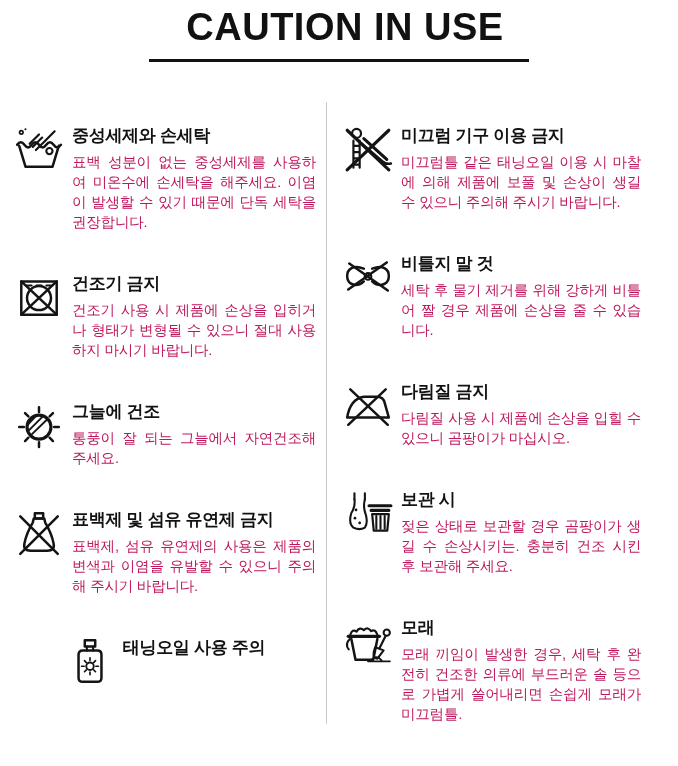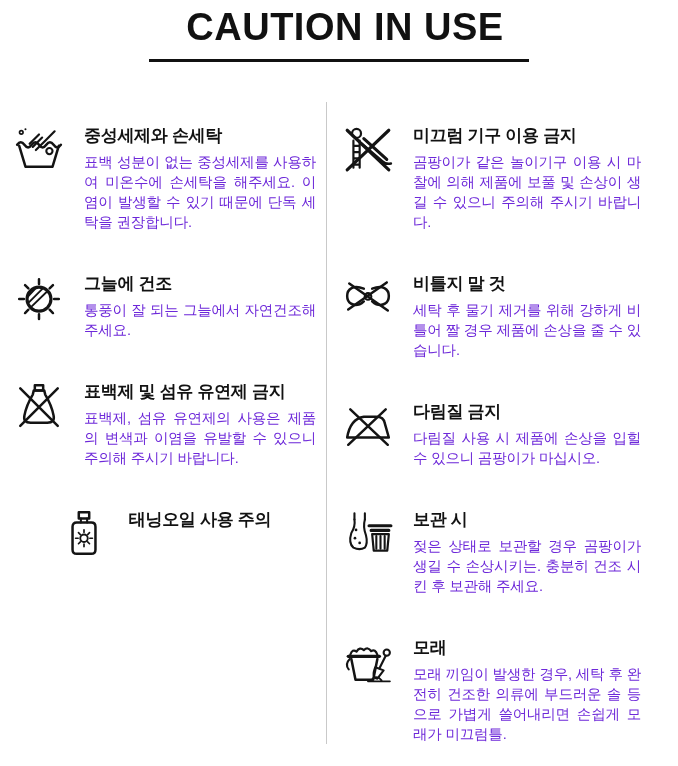--- a/index.html
+++ b/index.html
@@ -15,31 +15,31 @@
     font-size:38px; font-weight:800; letter-spacing:.5px; color:#111;padding-left:12px;
   }
   .title-underline {
     width:380px; height:3px; background:#111; margin:10px auto 0;
   }
   .columns { display:flex; margin-top:62px; padding:0 10px 24px 14px; }
   .col { width:312px; }
   .col-left  { padding-right:10px; }
   .col-right { padding-left:16px; width:314px; }
   .v-divider { width:1px; background:#c9c9c9; margin-top:-22px; }
-  .item { display:flex; gap:16px; margin-bottom:40px; }
+  .item { display:flex; gap:4px; margin-bottom:40px; }
   .item:last-child { margin-bottom:0;justify-content:center; }
   .icon { flex:0 0 54px; height:54px; }
   .icon svg { width:50px; height:50px; display:block; }
   .item-title {
     margin:0 0 5px; font-size:17px; font-weight:800;
     letter-spacing:-.3px; color:#121212;
   }
   .item-body {
     margin:0; font-size:14.5px; line-height:1.38; letter-spacing:-.2px;
-    text-align:justify; word-break:break-all; color:#6d28d9;
+    text-align:justify; word-break:break-all; color:#be185d;
   }
   .ic { stroke:#141414; fill:none; stroke-width:2.4; stroke-linecap:round; stroke-linejoin:round; }
   .thick { stroke-width:3; }
   .thin { stroke-width:1.8; }
   .fill { fill:#141414; stroke:none; }
 </style>
 </head>
 <body>
 
 <div class="page">
@@ -62,20 +62,34 @@
             <circle class="ic" style="stroke-width:1.6" cx="7" cy="8" r="1.7"></circle>
             <circle class="fill" cx="11" cy="5" r="1"></circle>
           </svg>
         </div>
         <div>
           <h2 class="item-title">중성세제와 손세탁</h2>
           <p class="item-body">표백 성분이 없는 중성세제를 사용하여 미온수에 손세탁을 해주세요. 이염이 발생할 수 있기 때문에 단독 세탁을 권장합니다.</p>
         </div>
       </div>
 
+      <div class="item">
+        <div class="icon">
+          <svg viewBox="0 0 48 48">
+            <rect class="ic" x="7" y="9" width="34" height="32"></rect>
+            <circle class="ic" cx="24" cy="25" r="11.5"></circle>
+            <path class="ic thin" d="M12 13 h5 M21.5 13 h5 M31 13 h5"></path>
+            <path class="ic" d="M7 9 L41 41 M41 9 L7 41"></path>
+          </svg>
+        </div>
+        <div>
+          <h2 class="item-title">건조기 금지</h2>
+          <p class="item-body">건조기 사용 시 제품에 손상을 입히거나 형태가 변형될 수 있으니 절대 사용하지 마시기 바랍니다.</p>
+        </div>
+      </div>
 
       <div class="item">
         <div class="icon">
           <svg viewBox="0 0 48 48">
             <circle class="ic thick" cx="24" cy="26" r="11.5"></circle>
             <path class="ic" d="M24 11.5 V7 M24 40.5 V45 M9.5 26 H5 M38.5 26 H43 M13.8 15.8 L10.6 12.6 M34.2 15.8 L37.4 12.6 M13.8 36.2 L10.6 39.4 M34.2 36.2 L37.4 39.4"></path>
             <path class="ic thin" d="M14 23 L21 15.5 M14.5 29 L27 16.5 M17 33 L32 18.5"></path>
           </svg>
         </div>
         <div>
@@ -124,21 +138,21 @@
           <svg viewBox="0 0 48 48">
             <path class="ic" style="stroke-width:2.1" d="M10 16 V42 M16 16 V42 M10 21 H16 M10 27 H16 M10 33 H16 M10 39 H16"></path>
             <circle class="ic" style="stroke-width:2.1" cx="13" cy="9" r="4.3"></circle>
             <path class="ic thick" d="M20 14 L42 34"></path>
             <path class="ic" d="M18 19 L38 36 Q41 39 46 38"></path>
             <path class="ic thick" d="M4 6 L44 44 M44 6 L4 44"></path>
           </svg>
         </div>
         <div>
           <h2 class="item-title">미끄럼 기구 이용 금지</h2>
-          <p class="item-body">곰팡이가 같은 놀이기구 이용 시 마찰에 의해 제품에 보풀 및 손상이 생길 수 있으니 주의해 주시기 바랍니다.</p>
+          <p class="item-body">미끄럼틀 같은 태닝오일 이용 시 마찰에 의해 제품에 보풀 및 손상이 생길 수 있으니 주의해 주시기 바랍니다.</p>
         </div>
       </div>
 
       <div class="item">
         <div class="icon">
           <svg viewBox="0 0 48 48">
             <path class="ic" d="M20 16 C10 12 4 16 4 23 C4 30 10 33 16 31 C18 30.3 19 29.3 20 28.3"></path>
             <path class="ic" d="M28 16 C38 12 44 16 44 23 C44 30 38 33 32 31 C30 30.3 29 29.3 28 28.3"></path>
             <circle class="ic" style="stroke-width:2" cx="24" cy="23.5" r="3.2"></circle>
             <path class="ic" d="M6 11 L43 37 M42 10 L5 36"></path>

